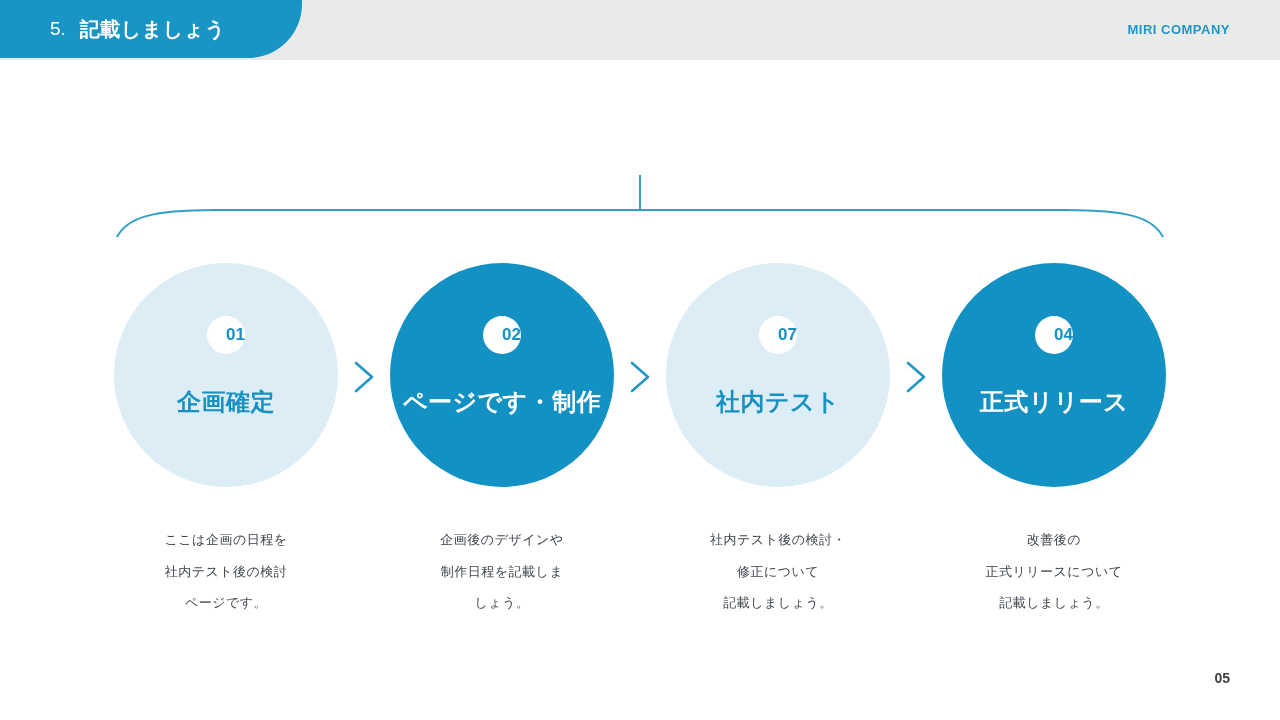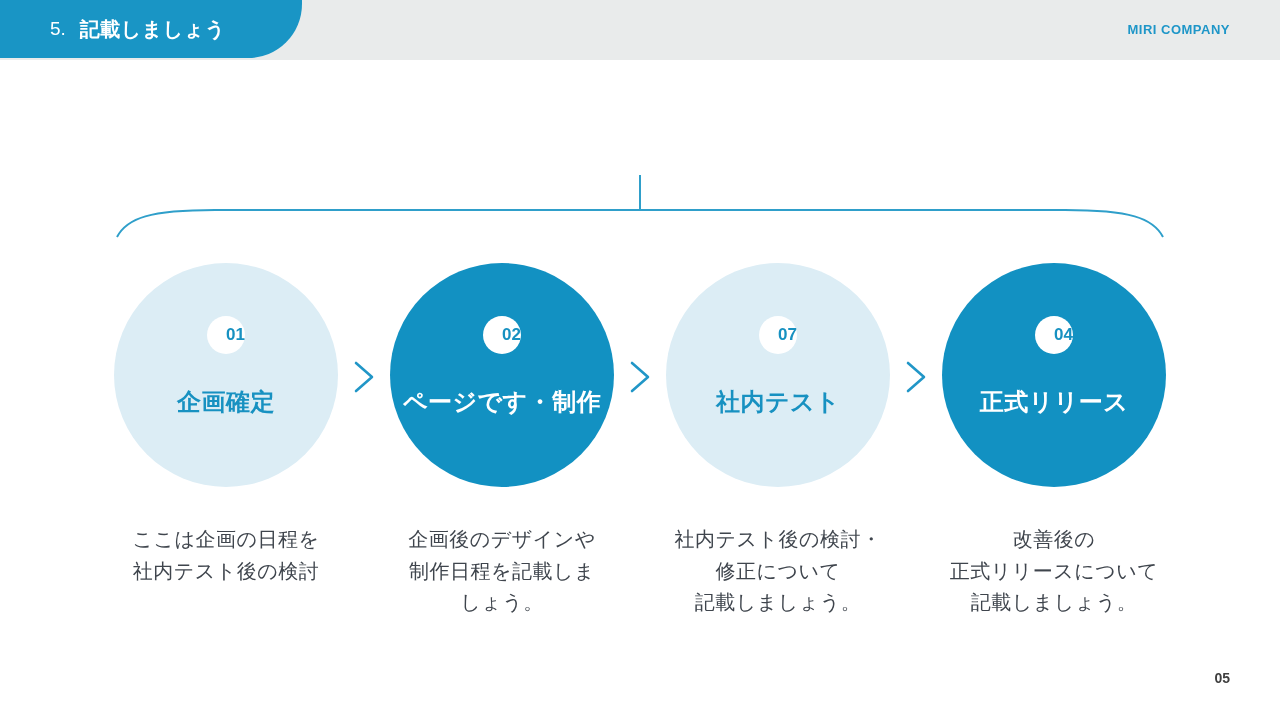--- a/index.html
+++ b/index.html
@@ -119,21 +119,21 @@
   .chevron-1 { left: 351px; }
   .chevron-2 { left: 627px; }
   .chevron-3 { left: 903px; }
 
   
   .step-desc {
     position: absolute;
     top: 524px;
     width: 280px;
     text-align: center;
-    font-size: 20px;
+    font-size: 13px;
     line-height: 31.5px;
     letter-spacing: 0.5px;
     color: #3f454d;
   }
   .desc-1 { left: 86px; }
   .desc-2 { left: 362px; }
   .desc-3 { left: 638px; }
   .desc-4 { left: 914px; }
 
   
@@ -198,20 +198,21 @@
   <div class="step-circle dark circle-4">
     <div class="step-badge">
       <span>04</span>
     </div>
     <div class="step-title">正式リリース</div>
   </div>
 
   <div class="step-desc desc-1">
     <div>ここは企画の日程を</div>
     <div>社内テスト後の検討</div>
+    <div>ページです。</div>
   </div>
   <div class="step-desc desc-2">
     <div>企画後のデザインや</div>
     <div>制作日程を記載しま</div>
     <div>しょう。</div>
   </div>
   <div class="step-desc desc-3">
     <div>社内テスト後の検討・</div>
     <div>修正について</div>
     <div>記載しましょう。</div>

